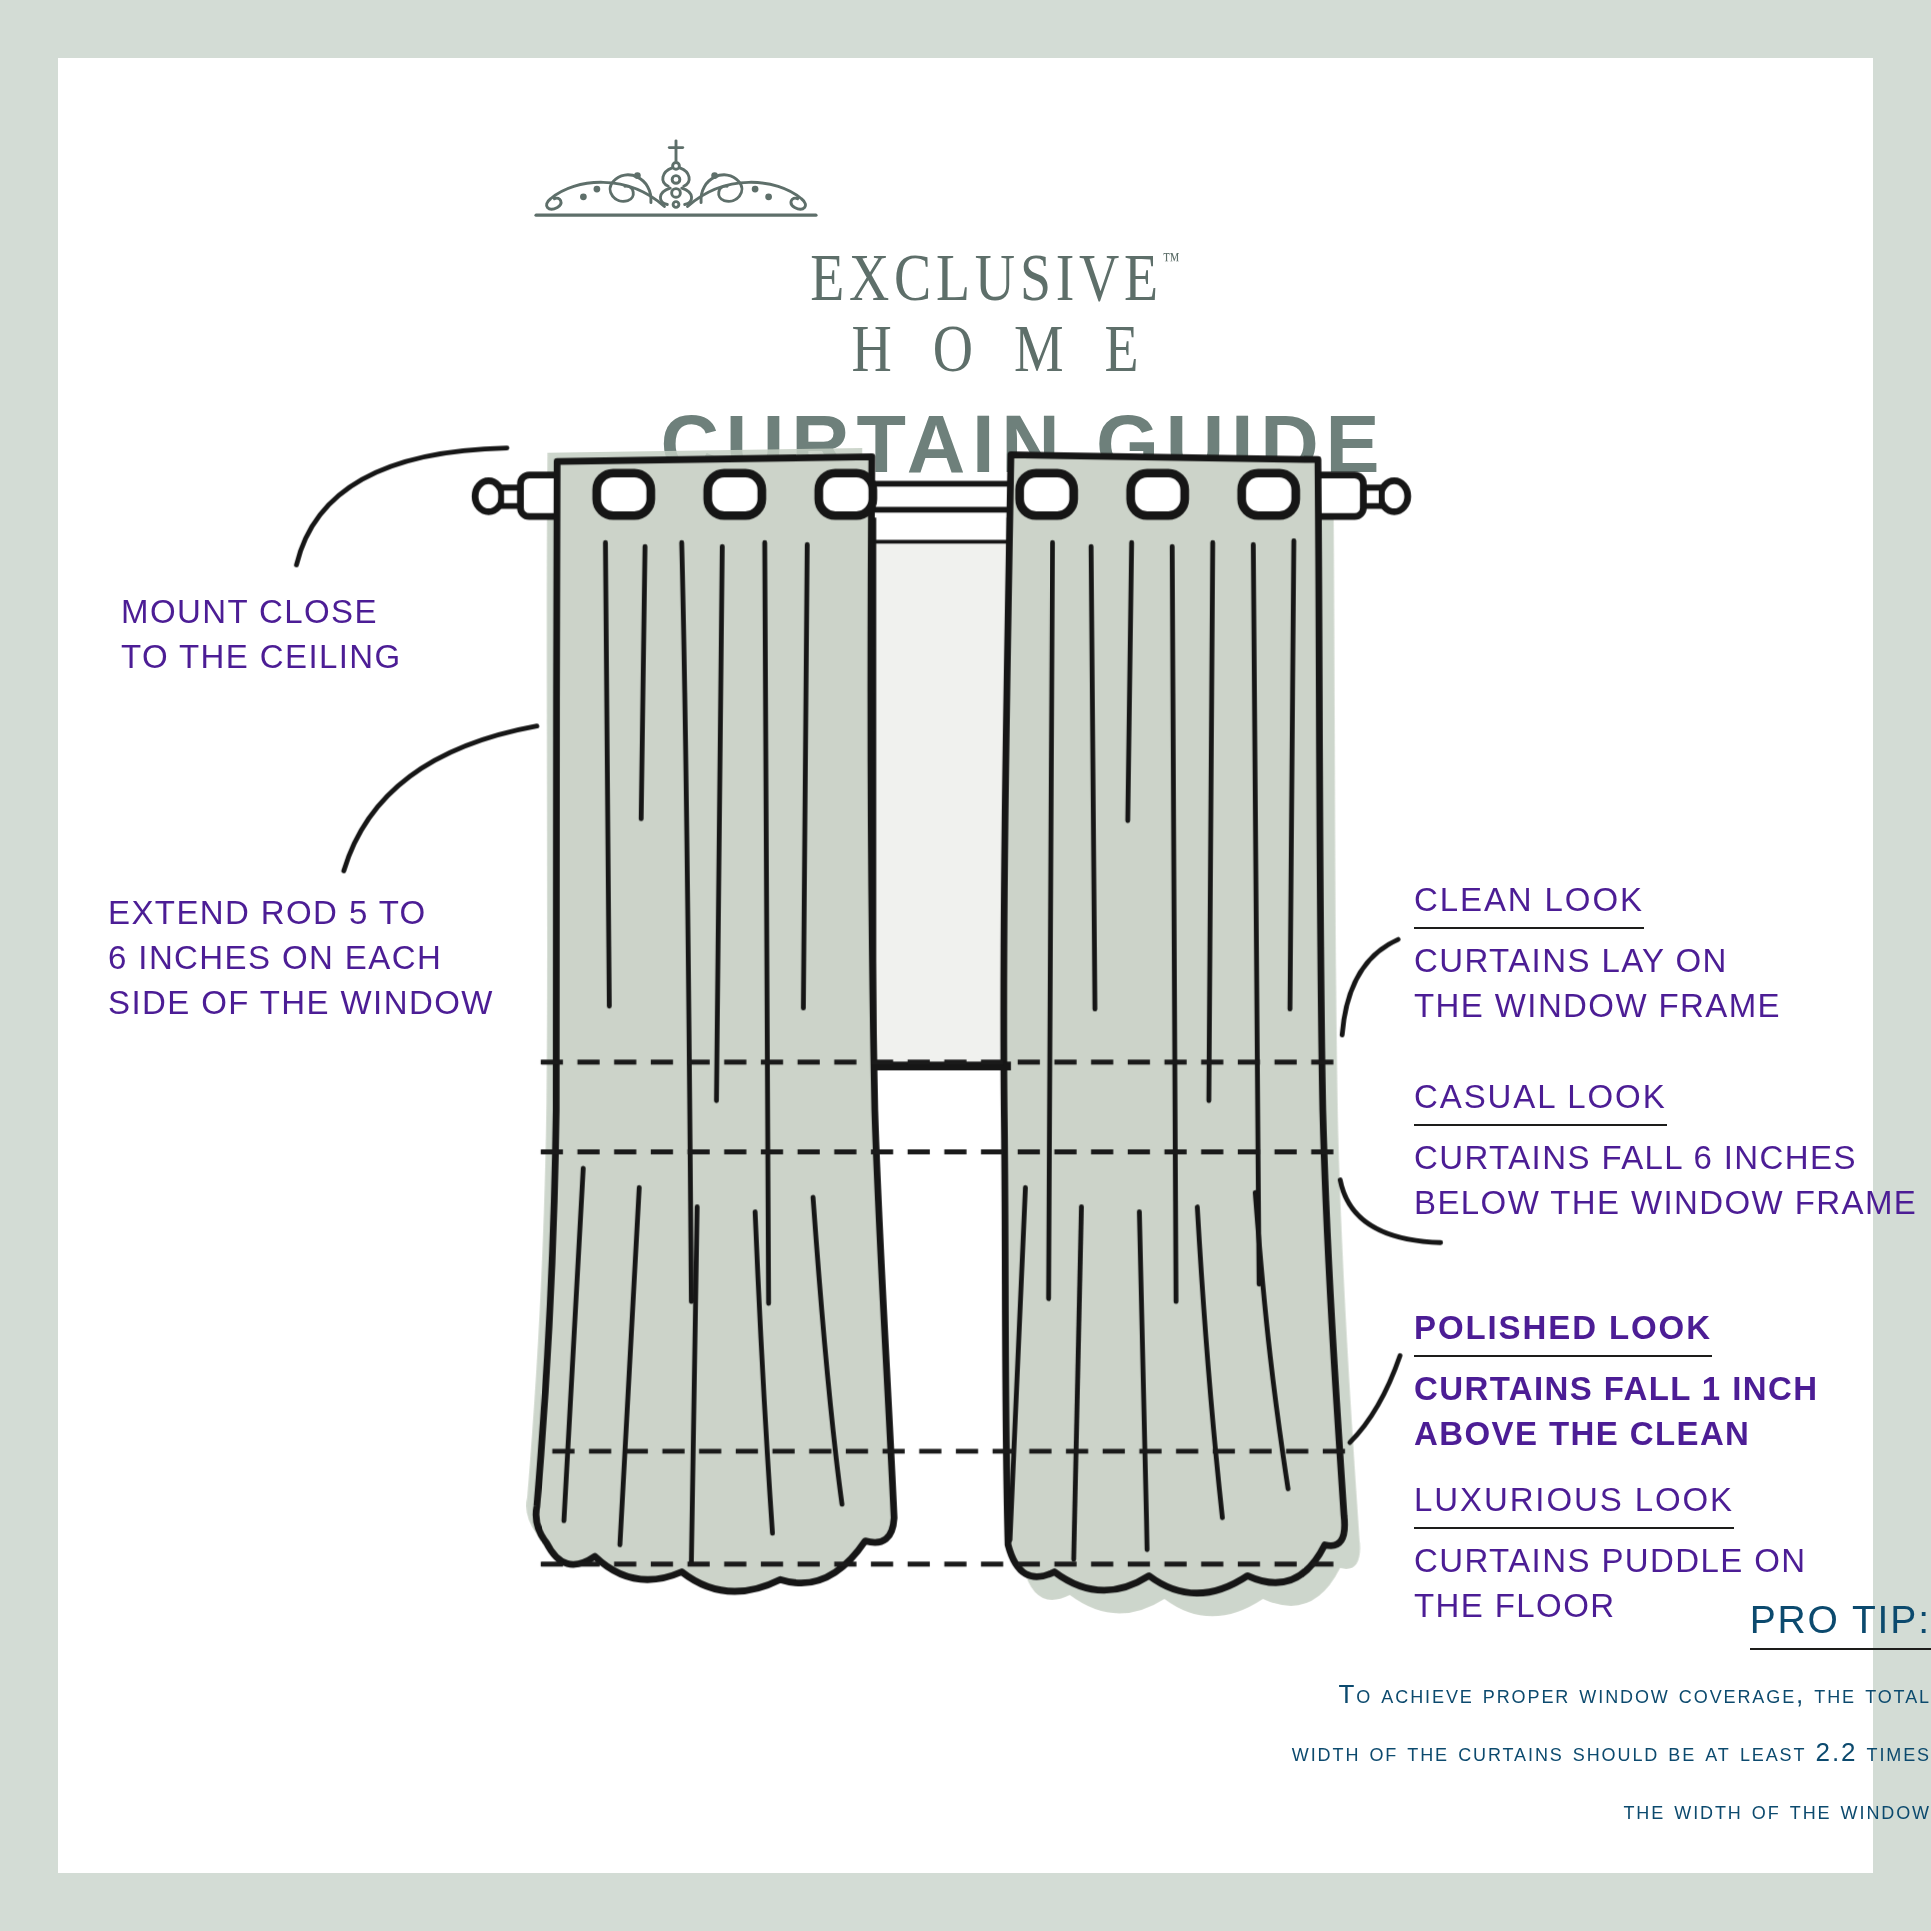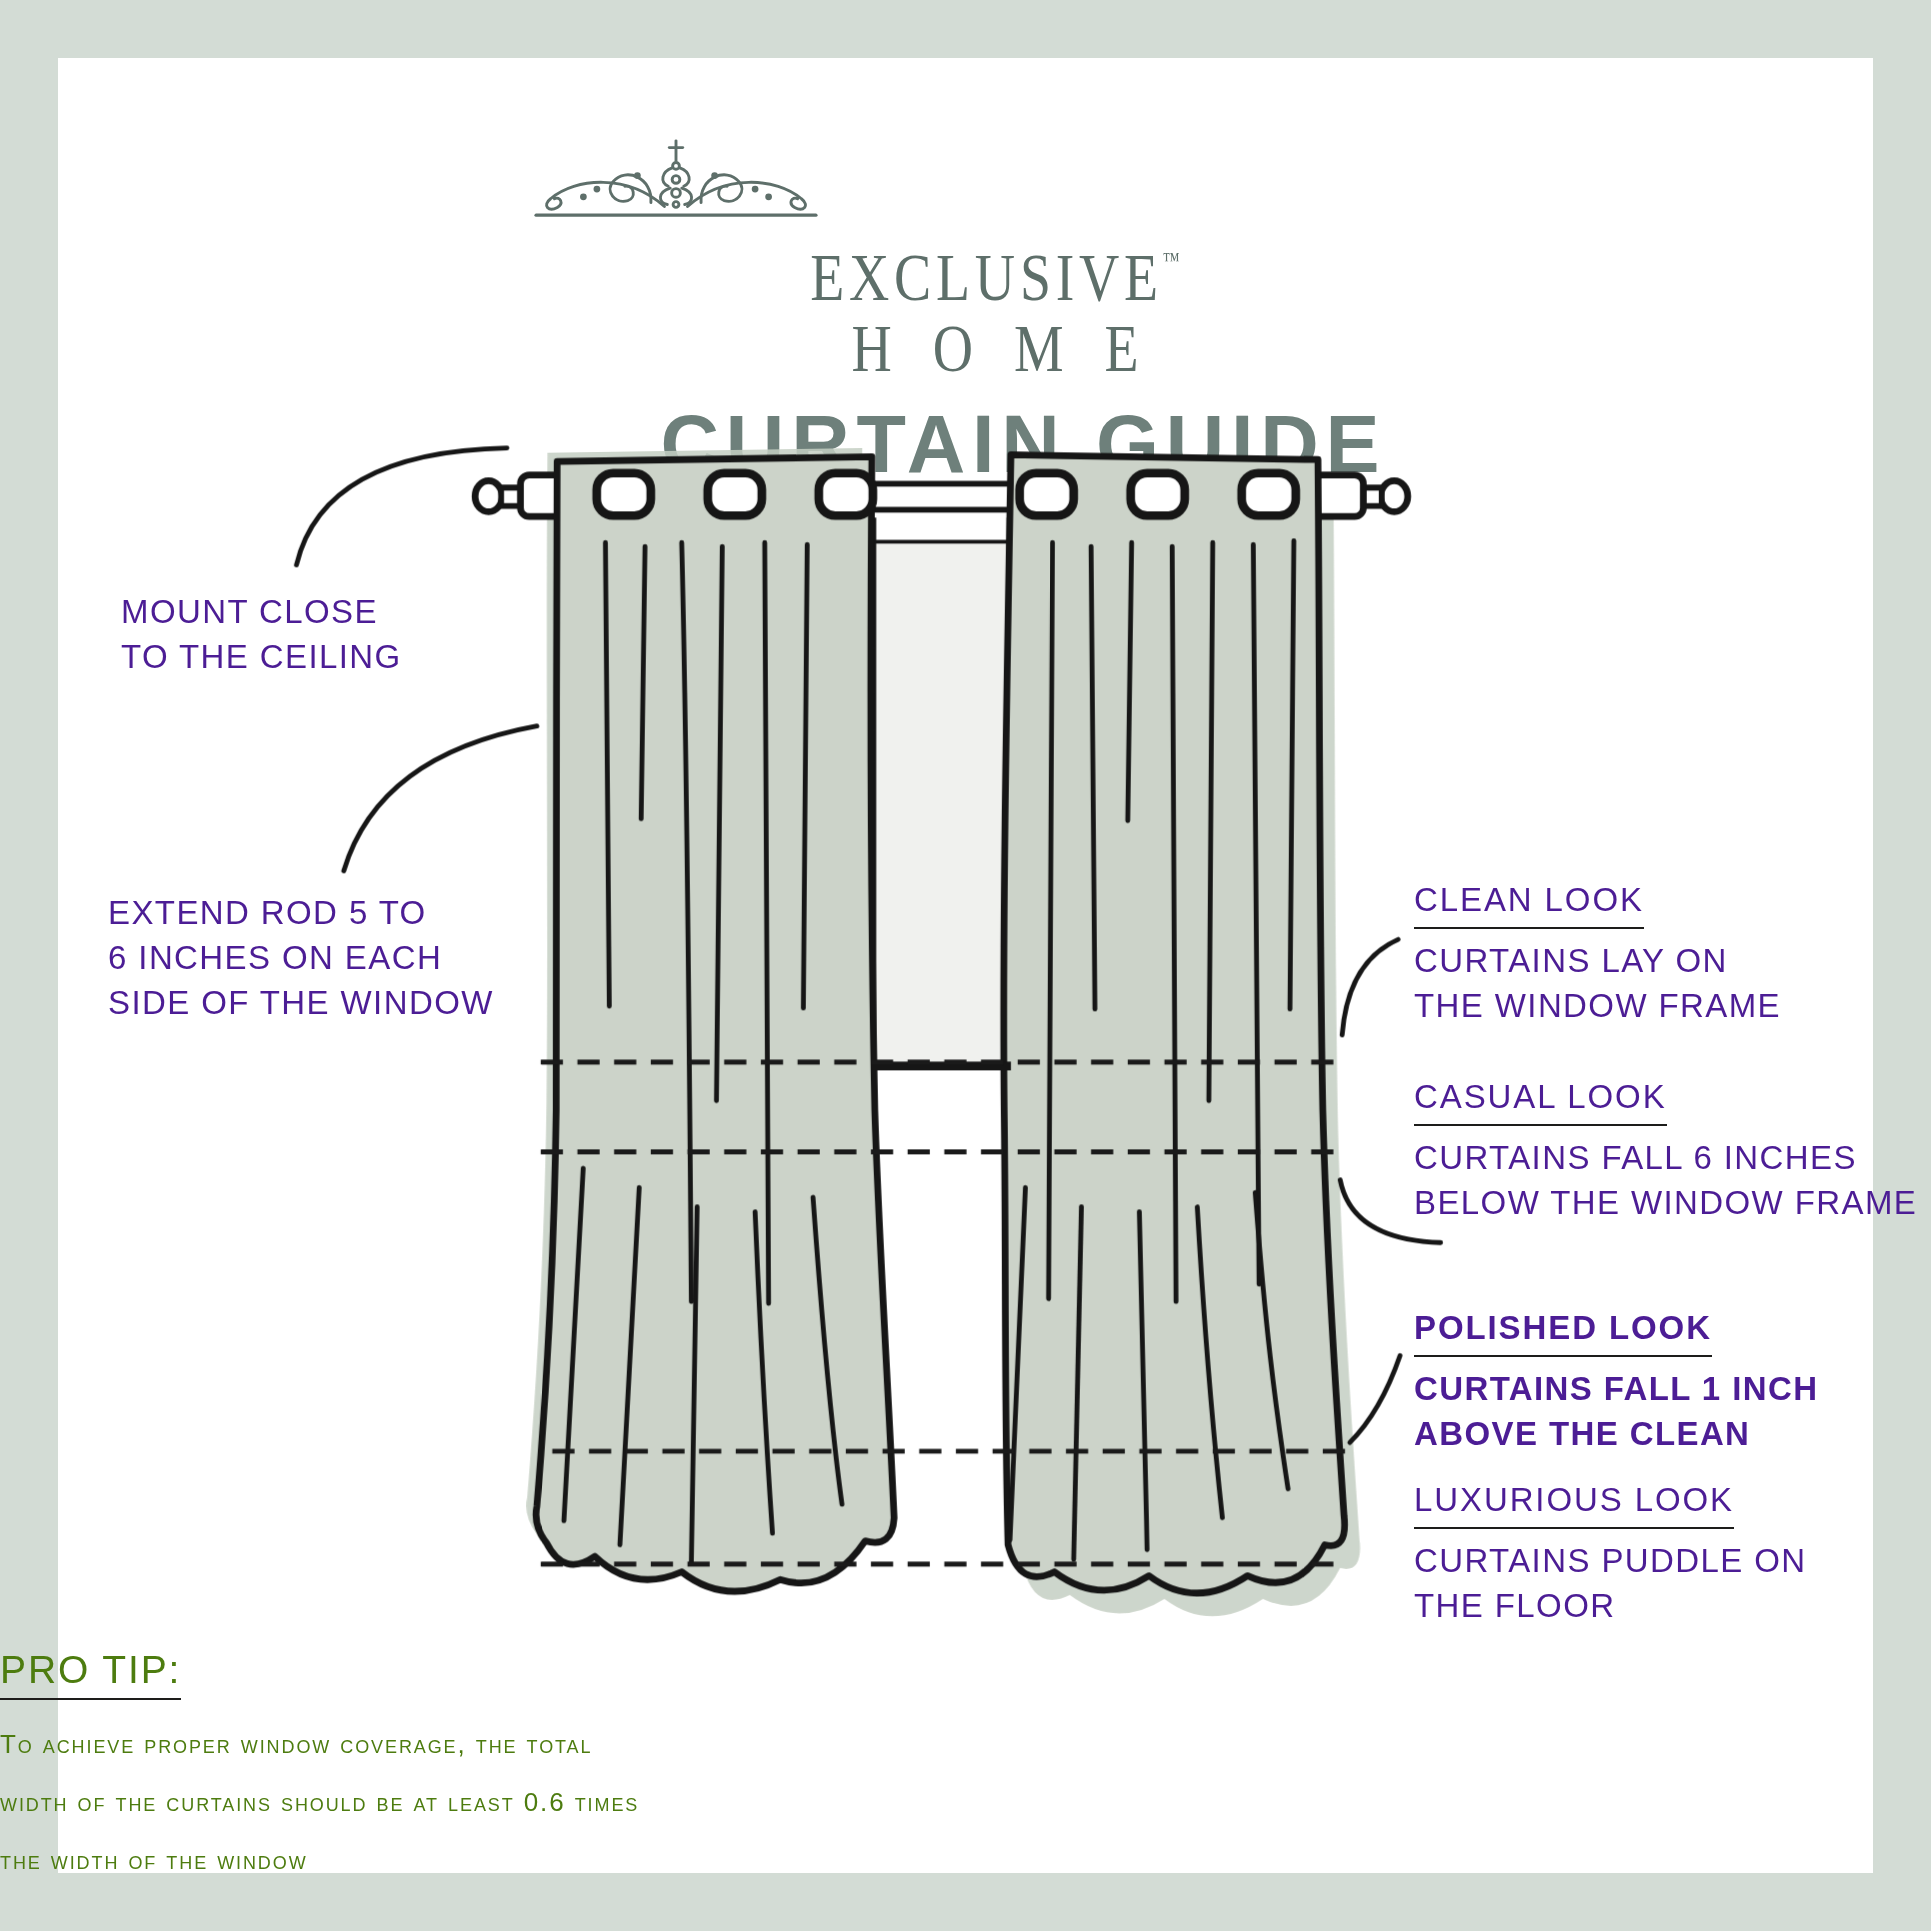--- a/index.html
+++ b/index.html
@@ -26,21 +26,21 @@
   .note-left-2{left:108px;top:890px;}
   .note-r{left:1414px;}
   .note-r1{top:877px;}
   .note-r2{top:1074px;}
   .note-r3{top:1305px;font-weight:bold;}
   .note-r4{top:1477px;}
   .look-title{display:inline-block;border-bottom:2.9px solid #1d1d1b;padding-bottom:4.8px;
               margin-bottom:9px;letter-spacing:1.9px;}
 
   
-  .protip{position:absolute;left:0;top:1648px;width:1931px;text-align:left;color:#4d7c0f;}
+  .protip{position:absolute;left:0;top:1598px;width:1931px;text-align:right;color:#0c4a6e;}
   .protip-title{display:inline-block;font-size:39px;letter-spacing:1.9px;
                 border-bottom:2.9px solid #1d1d1b;padding-bottom:5.8px;margin-bottom:15.4px;}
   .protip-body{font-size:26px;line-height:58px;letter-spacing:1.9px;font-variant:small-caps;}
 
   .diagram-svg{position:absolute;left:0;top:0;pointer-events:none;}
 </style>
 </head>
 <body>
 
 <div class="page">
@@ -207,18 +207,18 @@
   <div class="note note-r note-r4">
     <div><span class="look-title">LUXURIOUS LOOK</span></div>
     <div>CURTAINS PUDDLE ON</div>
     <div>THE FLOOR</div>
   </div>
 
   <div class="protip">
     <div><span class="protip-title">PRO TIP:</span></div>
     <div class="protip-body">
       <div>To achieve proper window coverage, the total</div>
-      <div>width of the curtains should be at least 0.6 times</div>
+      <div>width of the curtains should be at least 2.2 times</div>
       <div>the width of the window</div>
     </div>
   </div>
 </div>
 
 
 </body></html>

